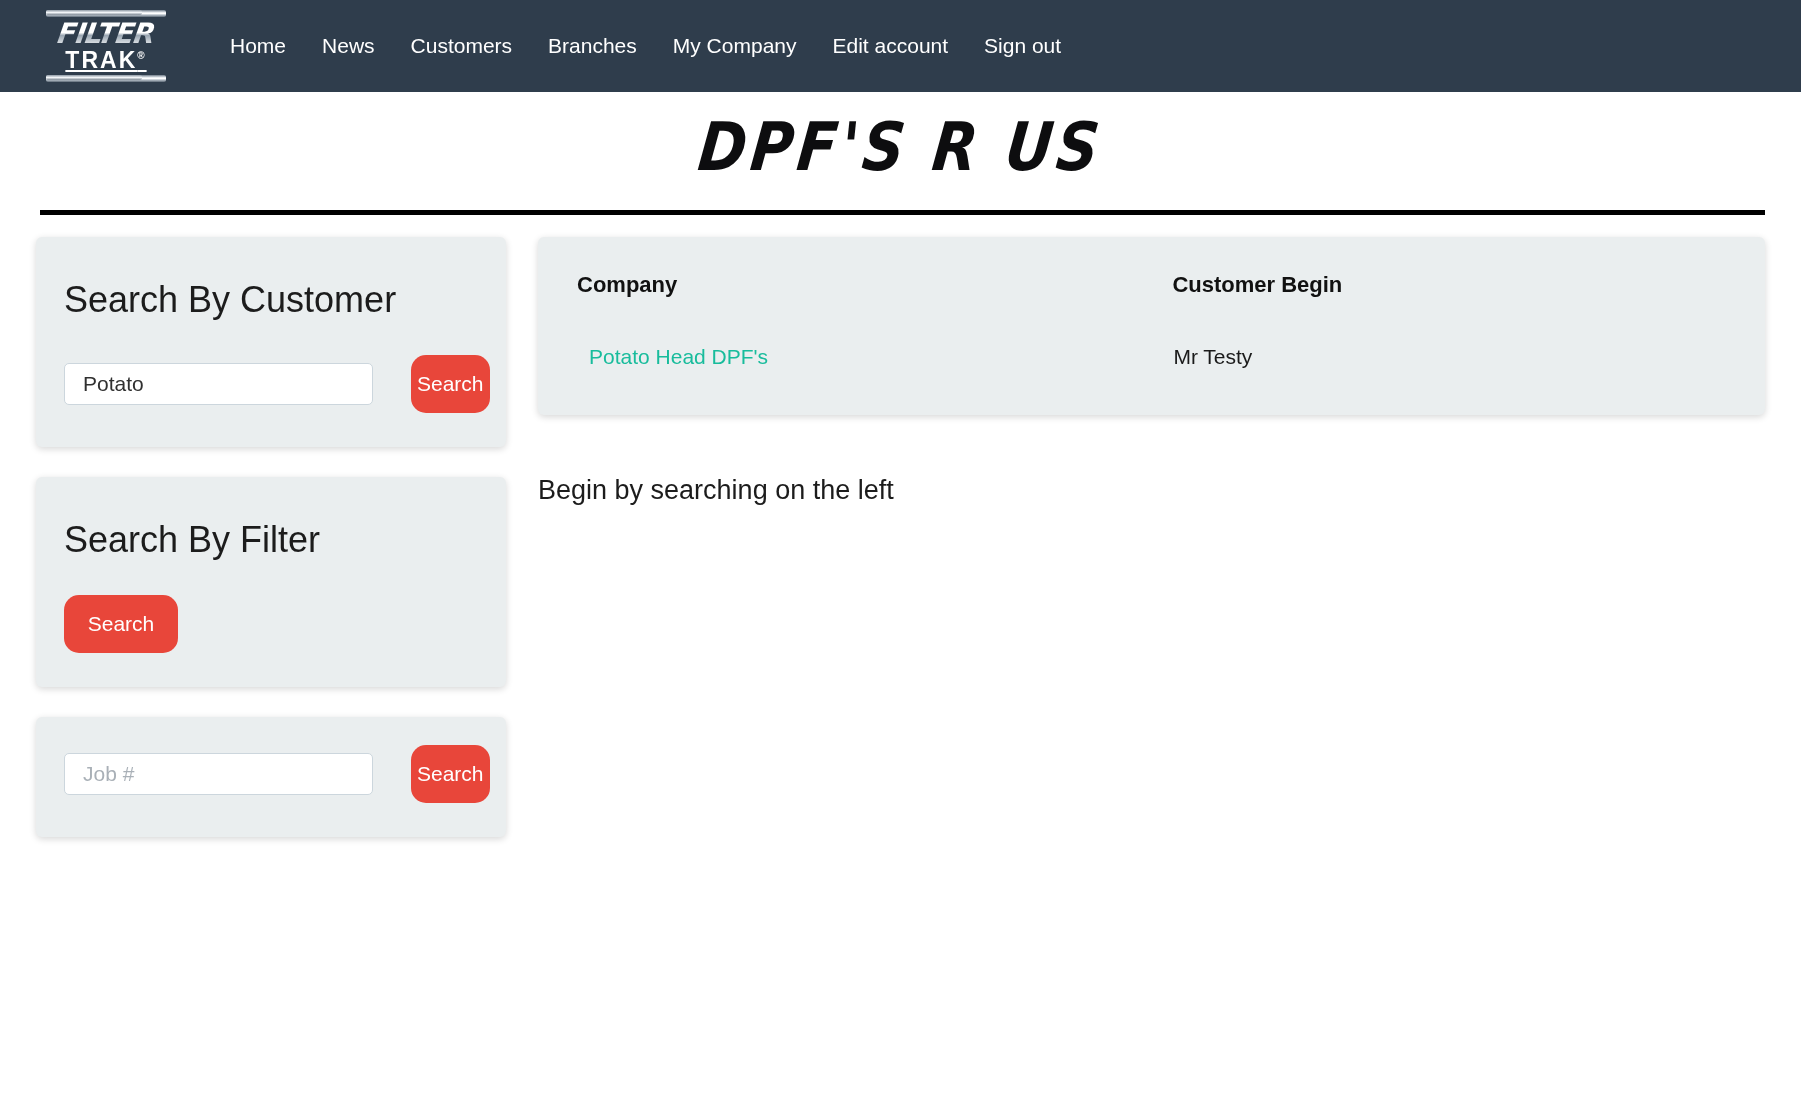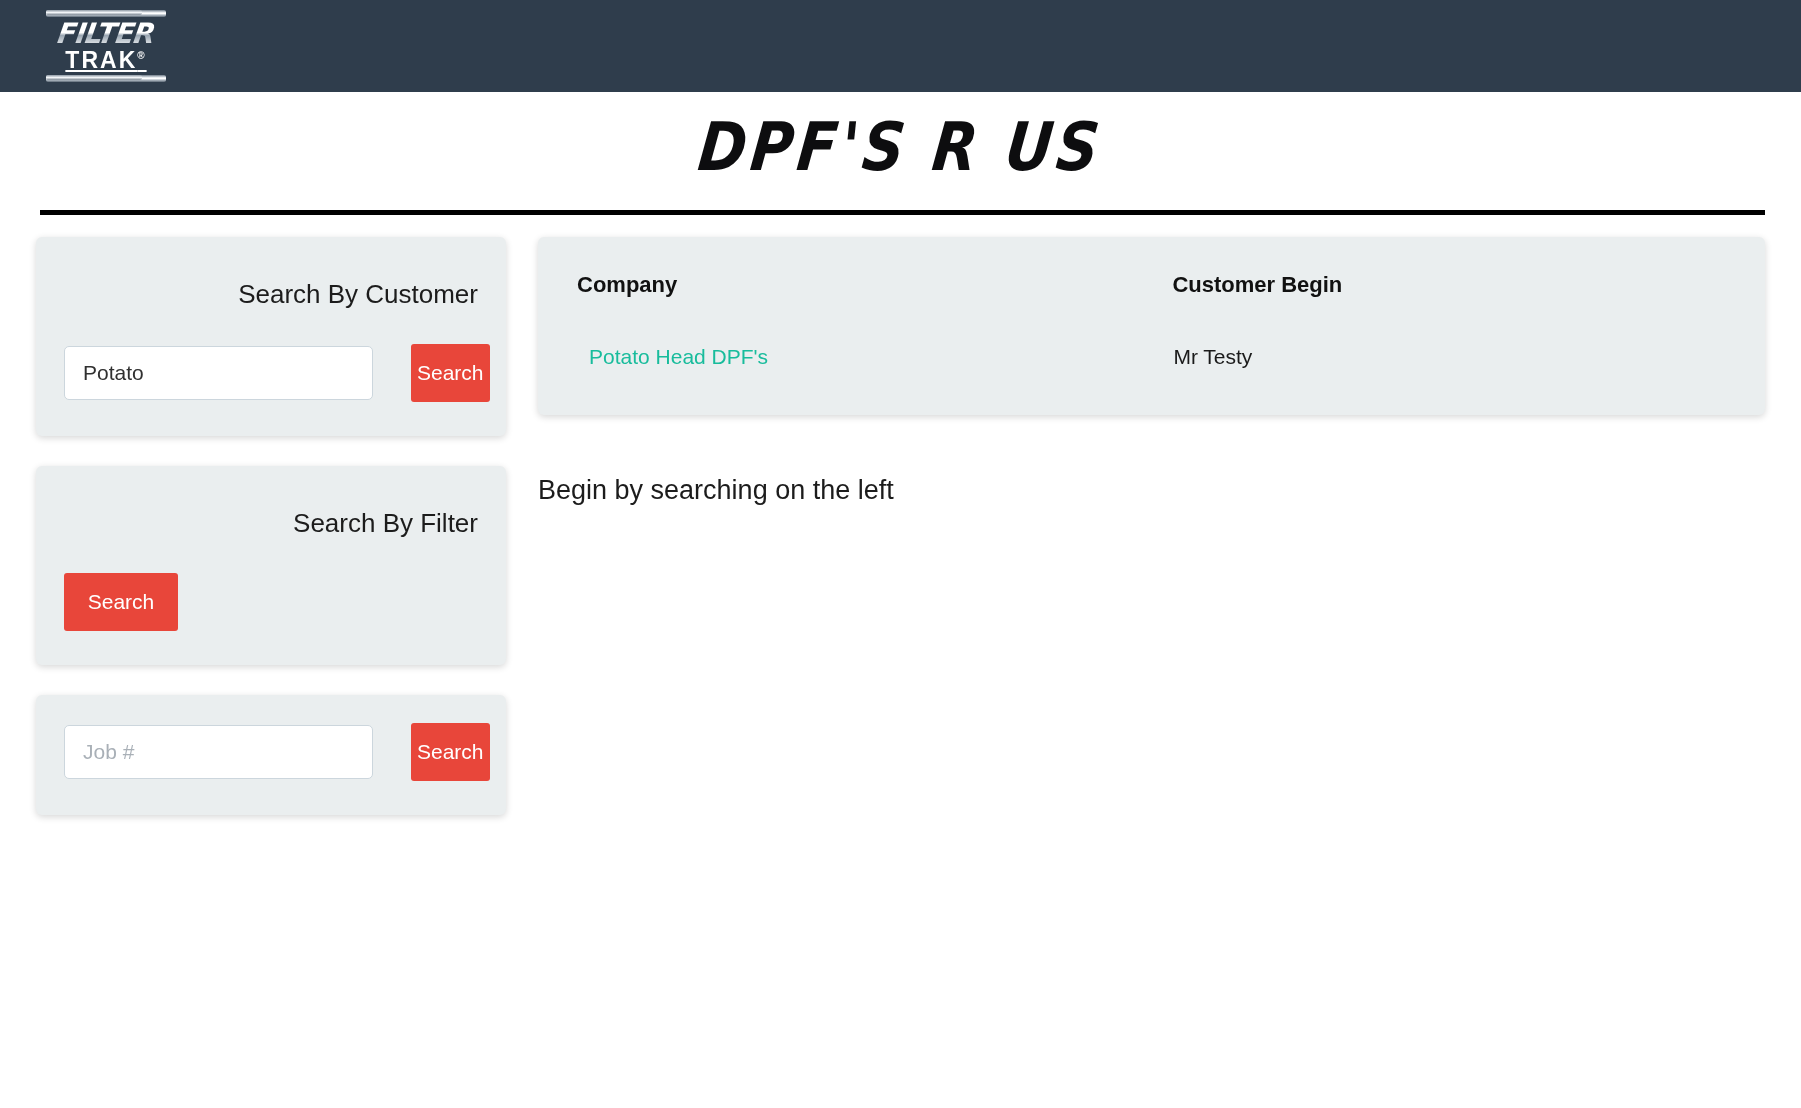--- a/index.html
+++ b/index.html
@@ -120,51 +120,51 @@
   .right-col { flex: 1; }
 
   .card {
     background: #eaeeef;
     border-radius: 6px;
     box-shadow: 0 2px 7px rgba(0,0,0,0.16);
     padding: 28px 28px 34px 28px;
     margin-bottom: 30px;
   }
   .card-title {
-    text-align: right;
-    font-size: 26px;
+    text-align: left;
+    font-size: 36px;
     color: #1c1c1c;
     font-weight: 400;
     margin: 14px 0 34px 0;
   }
   .search-row {
     display: flex;
     align-items: center;
     gap: 38px;
   }
   .text-input {
     flex: 1;
-    height: 54px;
+    height: 42px;
     border: 1px solid #ccd6dd;
     border-radius: 5px;
     background: #ffffff;
     font-size: 21px;
     color: #303030;
     padding: 12px 18px;
     outline: none;
     font-family: "Liberation Sans", sans-serif;
   }
   .text-input::placeholder { color: #a9b0b7; }
   .search-btn {
     width: 114px;
     height: 58px;
     background: #e8463a;
     color: #ffffff;
     border: none;
-    border-radius: 3px;
+    border-radius: 15px;
     font-size: 21px;
     cursor: pointer;
     font-family: "Liberation Sans", sans-serif;
   }
 
   
   .results-card {
     background: #eaeeef;
     border-radius: 6px;
     box-shadow: 0 2px 7px rgba(0,0,0,0.16);
@@ -210,20 +210,29 @@
     </div>
     <div class="logo-words">
       <span class="logo-filter">FILTER</span>
       <span class="logo-trak"><span>TRAK</span><span class="reg">®</span></span>
     </div>
     <div class="band bottom">
       <div class="band-inner"></div>
     </div>
   </div>
 
+  <div class="nav-links">
+    <a class="nav-link">Home</a>
+    <a class="nav-link">News</a>
+    <a class="nav-link">Customers</a>
+    <a class="nav-link">Branches</a>
+    <a class="nav-link">My Company</a>
+    <a class="nav-link">Edit account</a>
+    <a class="nav-link">Sign out</a>
+  </div>
 </div>
 
 <div class="company-title-wrap">
   <div class="company-title">DPF'S R US</div>
 </div>
 <div class="divider"></div>
 
 <div class="main">
 
   <div class="left-col">

